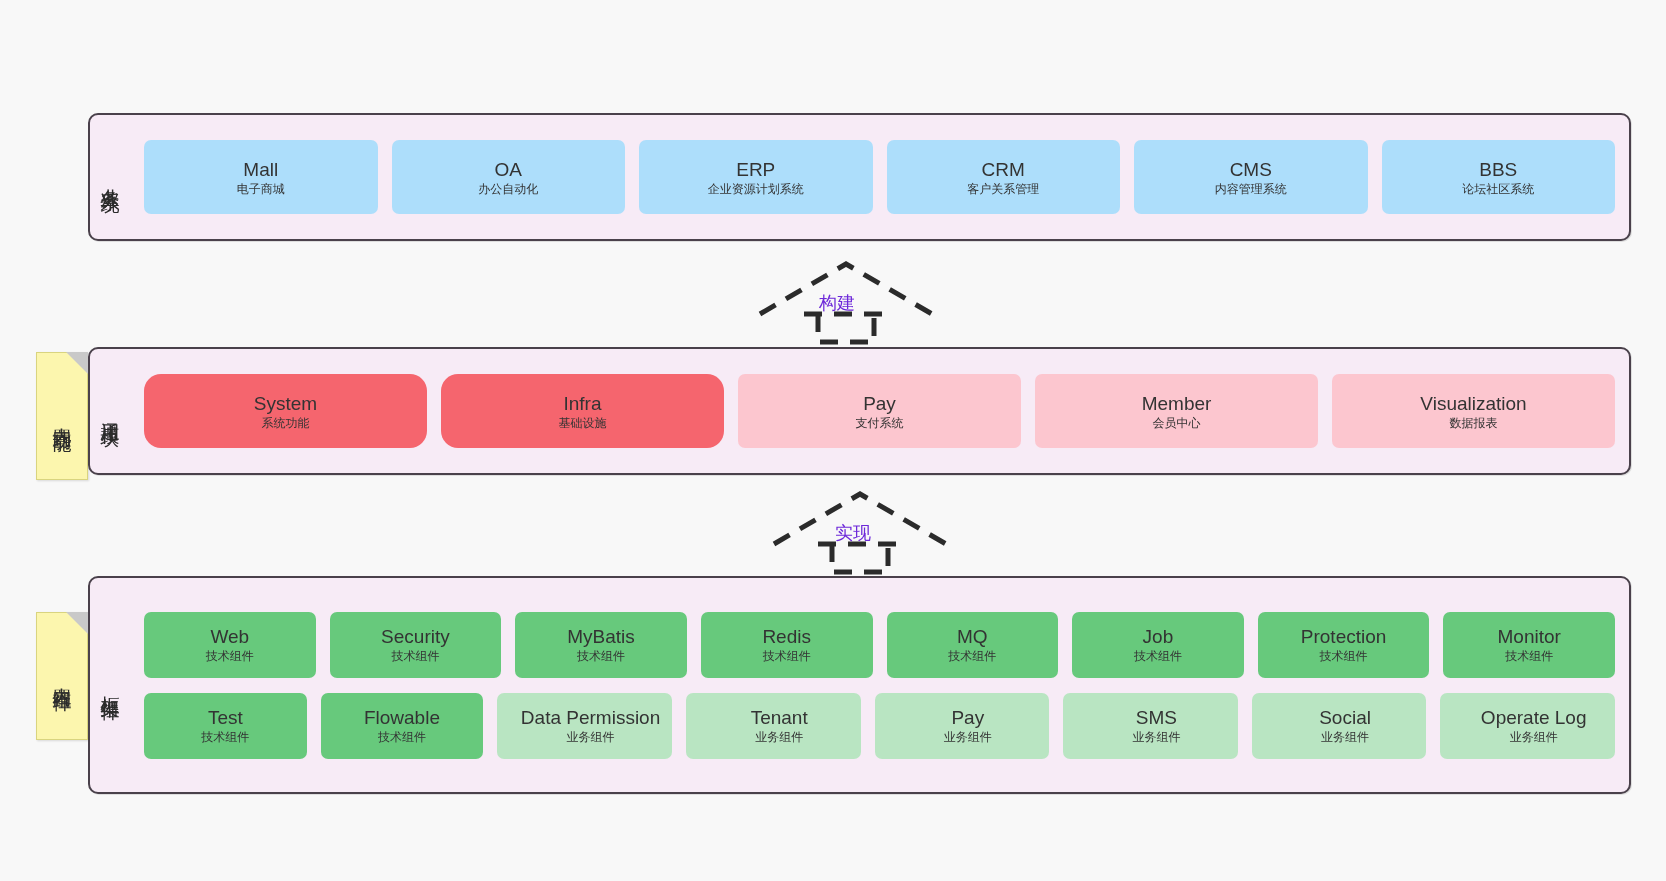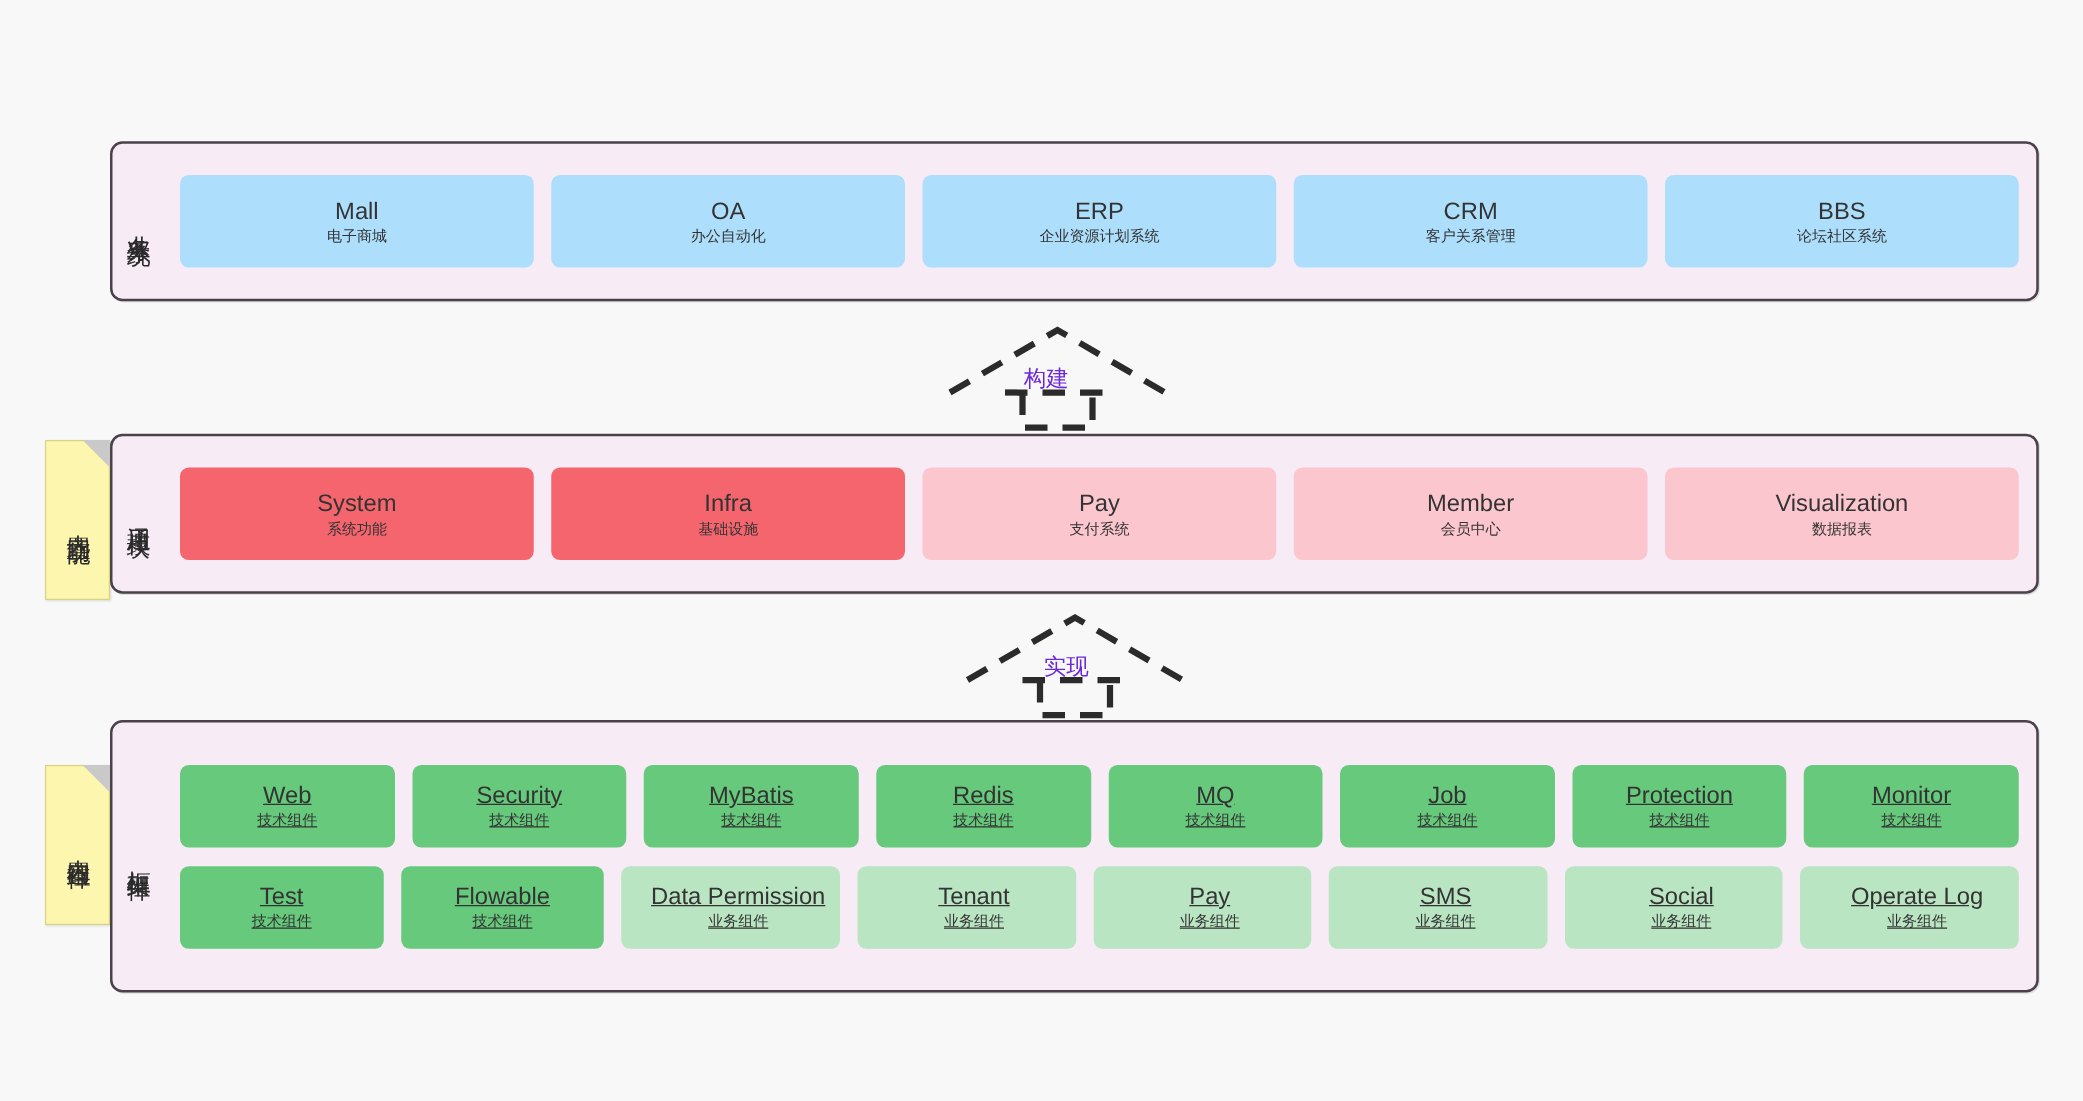--- a/index.html
+++ b/index.html
@@ -58,35 +58,35 @@
     font-size: 19px;
     line-height: 1.32;
     padding: 4px 6px;
     user-select: none;
   }
   .card .ln { display: block; white-space: pre-line; }
   .card .ln2 { font-size: 12px; text-align: center; }
 
   
   .c-blue        { background: #addefb; }
-  .c-red         { background: #f5656e; }
+  .c-red         { background: #f5656e; border-radius: 17px; }
   .c-pink        { background: #fcc6cf; }
   .c-green       { background: #67c97c; }
   .c-lightgreen  { background: #b9e5c2; padding-left: 18px; }
 
   
   #sec-business  { left: 88px;  top: 113px; width: 1543px; height: 128px; }
   #sec-business .cards { padding: 0 14px; }
   #sec-business .card { height: 74px; }
 
   #sec-common    { left: 88px;  top: 347px; width: 1543px; height: 128px; }
   #sec-common .card { height: 74px; }
 
   #sec-framework { left: 88px;  top: 576px; width: 1543px; height: 218px; }
-  #sec-framework .card { height: 66px; text-decoration: underline; }
+  #sec-framework .card { height: 66px; }
 
   
   .note {
     position: absolute;
     width: 52px;
     background: #fcf6ae;
     border: 1px solid #d9d47f;
     display: flex;
     align-items: center;
     justify-content: center;
@@ -153,20 +153,24 @@
         </div>
         <div class="card c-blue">
           <span class="ln">ERP</span>
           <span class="ln ln2">企业资源计划系统</span>
         </div>
         <div class="card c-blue">
           <span class="ln">CRM</span>
           <span class="ln ln2">客户关系管理</span>
         </div>
         <div class="card c-blue">
+          <span class="ln">CMS</span>
+          <span class="ln ln2">内容管理系统</span>
+        </div>
+        <div class="card c-blue">
           <span class="ln">BBS</span>
           <span class="ln ln2">论坛社区系统</span>
         </div>
       </div>
     </div>
   </div>
 
   <div class="uml-arrow" id="arrow-build">
     <svg width="180" height="86" viewBox="0 0 180 86">
       <path d="M 4 56 L 90 6 L 176 56" fill="none" stroke="#2b2b2b" stroke-width="5" stroke-dasharray="18,12" stroke-linecap="butt" stroke-linejoin="miter"></path>

